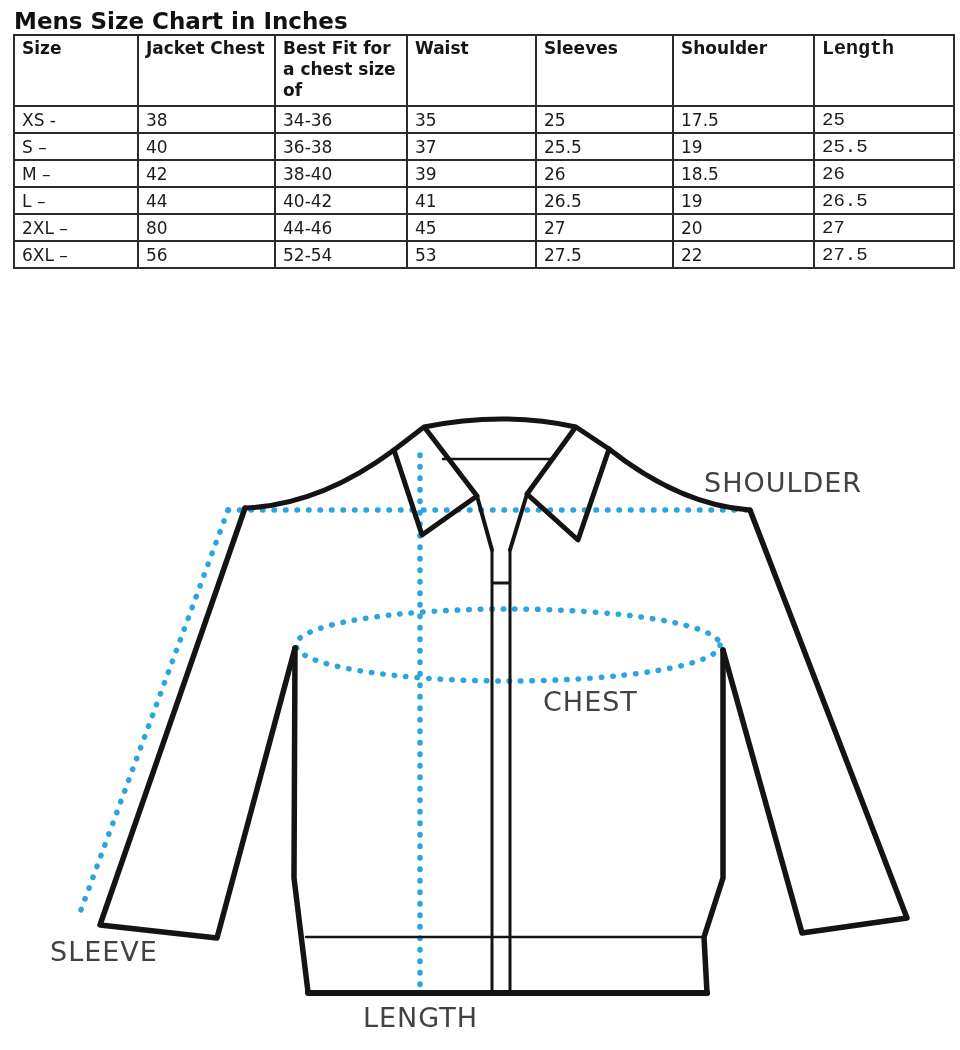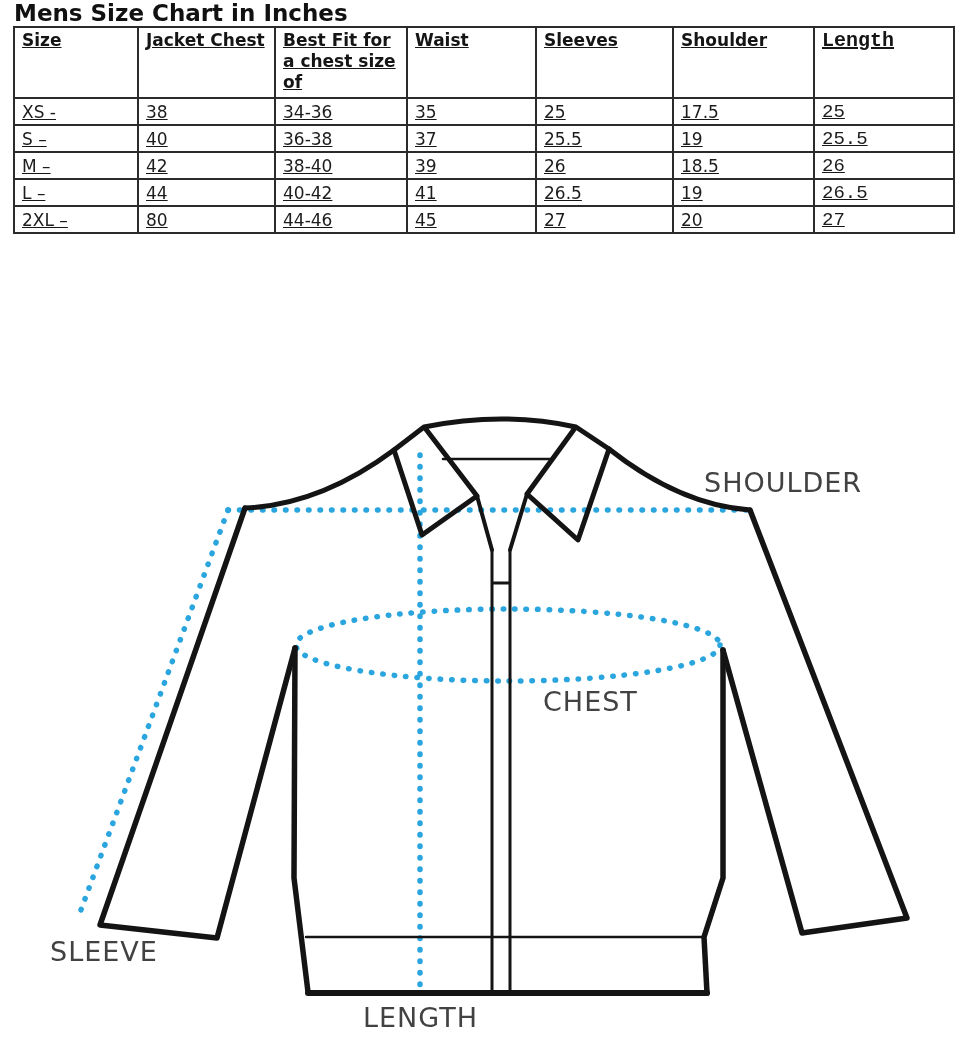--- a/index.html
+++ b/index.html
@@ -6,33 +6,32 @@
   .page{
     position:relative;
     width:960px;height:1050px;
     background:#ffffff;
     font-family:"DejaVu Sans","Liberation Sans",sans-serif;
     color:#161616;
     overflow:hidden;
   }
   .title{
     margin:0;
-    padding:1px 0 0 14px;
+    padding:9px 0 0 14px;
     font-size:23px;
     line-height:25px;
     font-weight:bold;
     color:#111;
     letter-spacing:0px;
   }
   table.size-chart{
     border-collapse:collapse;
     margin-left:13px;
     width:928px;
     table-layout:fixed;
-    text-decoration:underline;
   }
   table.size-chart th, table.size-chart td{
     border:2px solid #2b2b2b;
     text-align:left;
     vertical-align:top;
     padding:2px 7px 1px 7px;
     white-space:normal;
   }
   table.size-chart th{
     font-size:17px;
@@ -137,20 +136,29 @@
         </tr>
         <tr>
           <td>2XL –</td>
           <td>80</td>
           <td>44-46</td>
           <td>45</td>
           <td>27</td>
           <td>20</td>
           <td>27</td>
         </tr>
+        <tr>
+          <td>6XL –</td>
+          <td>56</td>
+          <td>52-54</td>
+          <td>53</td>
+          <td>27.5</td>
+          <td>22</td>
+          <td>27.5</td>
+        </tr>
       </tbody>
   </table>
 
   <div class="diagram-wrap">
     <svg width="960" height="662" viewBox="0 388 960 662">
 
       <g stroke="#2aa5dd" stroke-width="5.5" fill="none" stroke-linecap="round" stroke-dasharray="0.5 11">
         <line x1="228" y1="510" x2="750" y2="510"></line>
         <line x1="228" y1="510" x2="78" y2="918"></line>
         <line x1="420" y1="455" x2="420" y2="990"></line>

